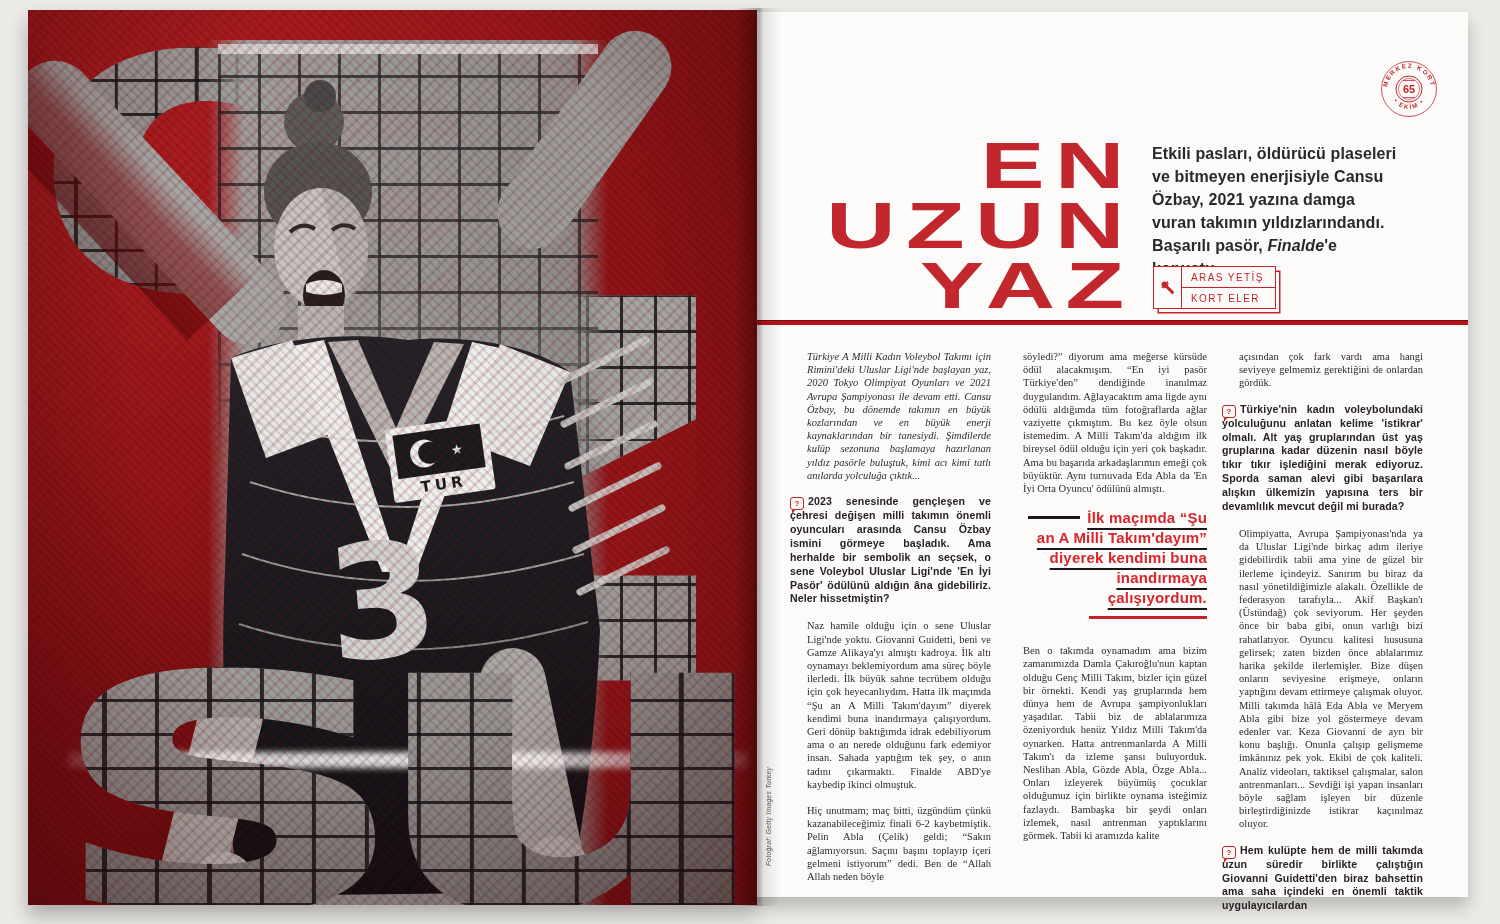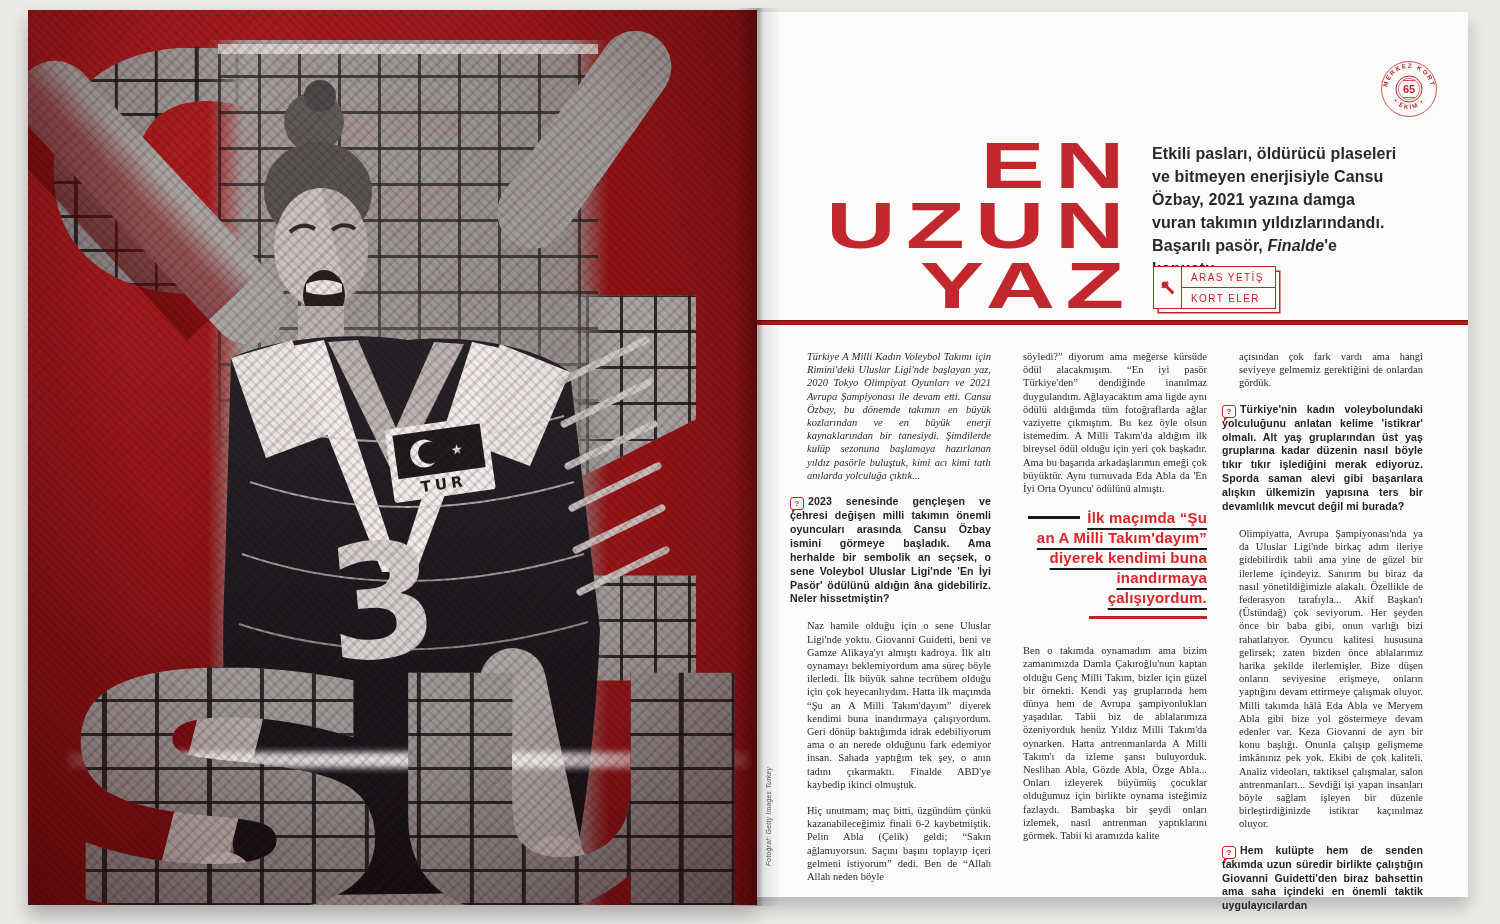--- a/index.html
+++ b/index.html
@@ -231,20 +231,20 @@
     <div class="col col-2">
       <p class="serif">söyledi?” diyorum ama meğerse kürsüde ödül alacakmışım. “En iyi pasör Türkiye'den” dendiğinde inanılmaz duygulandım. Ağlayacaktım ama ligde aynı ödülü aldığımda tüm fotoğraflarda ağlar vaziyette çıkmıştım. Bu kez öyle olsun istemedim. A Milli Takım'da aldığım ilk bireysel ödül olduğu için yeri çok başkadır. Ama bu başarıda arkadaşlarımın emeği çok büyüktür. Aynı turnuvada Eda Abla da 'En İyi Orta Oyuncu' ödülünü almıştı.</p>
       <div class="pullquote"><span class="pq-lead"></span><span class="pq-text">İlk maçımda “Şu an A Milli Takım'dayım” diyerek kendimi buna inandırmaya çalışıyordum.</span><span class="pq-tail"></span></div>
       <p class="serif">Ben o takımda oynamadım ama bizim zamanımızda Damla Çakıroğlu'nun kaptan olduğu Genç Milli Takım, bizler için güzel bir örnekti. Kendi yaş gruplarında hem dünya hem de Avrupa şampiyonlukları yaşadılar. Tabii biz de ablalarımıza özeniyorduk henüz Yıldız Milli Takım'da oynarken. Hatta antrenmanlarda A Milli Takım'ı da izleme şansı buluyorduk. Neslihan Abla, Gözde Abla, Özge Abla... Onları izleyerek büyümüş çocuklar olduğumuz için birlikte oynama isteğimiz fazlaydı. Bambaşka bir şeydi onları izlemek, nasıl antrenman yaptıklarını görmek. Tabii ki aramızda kalite</p>
     </div>
 
     <div class="col col-3">
       <p class="serif">açısından çok fark vardı ama hangi seviyeye gelmemiz gerektiğini de onlardan gördük.</p>
       <p class="q"><span class="q-icon">?</span><span>Türkiye'nin kadın voleybolundaki yolculuğunu anlatan kelime 'istikrar' olmalı. Alt yaş gruplarından üst yaş gruplarına kadar düzenin nasıl böyle tıkır tıkır işlediğini merak ediyoruz. Sporda saman alevi gibi başarılara alışkın ülkemizin yapısına ters bir devamlılık mevcut değil mi burada?</span></p>
       <p class="serif">Olimpiyatta, Avrupa Şampiyonası'nda ya da Uluslar Ligi'nde birkaç adım ileriye gidebilirdik tabii ama yine de güzel bir ilerleme içindeyiz. Sanırım bu biraz da nasıl yönetildiğimizle alakalı. Özellikle de federasyon tarafıyla... Akif Başkan'ı (Üstündağ) çok seviyorum. Her şeyden önce bir baba gibi, onun varlığı bizi rahatlatıyor. Oyuncu kalitesi hususuna gelirsek; zaten bizden önce ablalarımız harika şekilde ilerlemişler. Bize düşen onların seviyesine erişmeye, onların yaptığını devam ettirmeye çalışmak oluyor. Milli takımda hâlâ Eda Abla ve Meryem Abla gibi bize yol göstermeye devam edenler var. Keza Giovanni de ayrı bir konu başlığı. Onunla çalışıp gelişmeme imkânınız pek yok. Ekibi de çok kaliteli. Analiz videoları, taktiksel çalışmalar, salon antrenmanları... Sevdiği işi yapan insanları böyle sağlam işleyen bir düzenle birleştirdiğinizde istikrar kaçınılmaz oluyor.</p>
-      <p class="q"><span class="q-icon">?</span><span>Hem kulüpte hem de senden takımda uzun süredir birlikte çalıştığın Giovanni Guidetti'den biraz bahsettin ama saha içindeki en önemli taktik uygulayıcılardan</span></p>
+      <p class="q"><span class="q-icon">?</span><span>Hem kulüpte hem de milli takımda uzun süredir birlikte çalıştığın Giovanni Guidetti'den biraz bahsettin ama saha içindeki en önemli taktik uygulayıcılardan</span></p>
     </div>
 
     <div class="credit">Fotoğraf: Getty Images Turkey</div>
   </div>
 
   <div class="gutter"></div>
 </div>
 
 </body></html>

